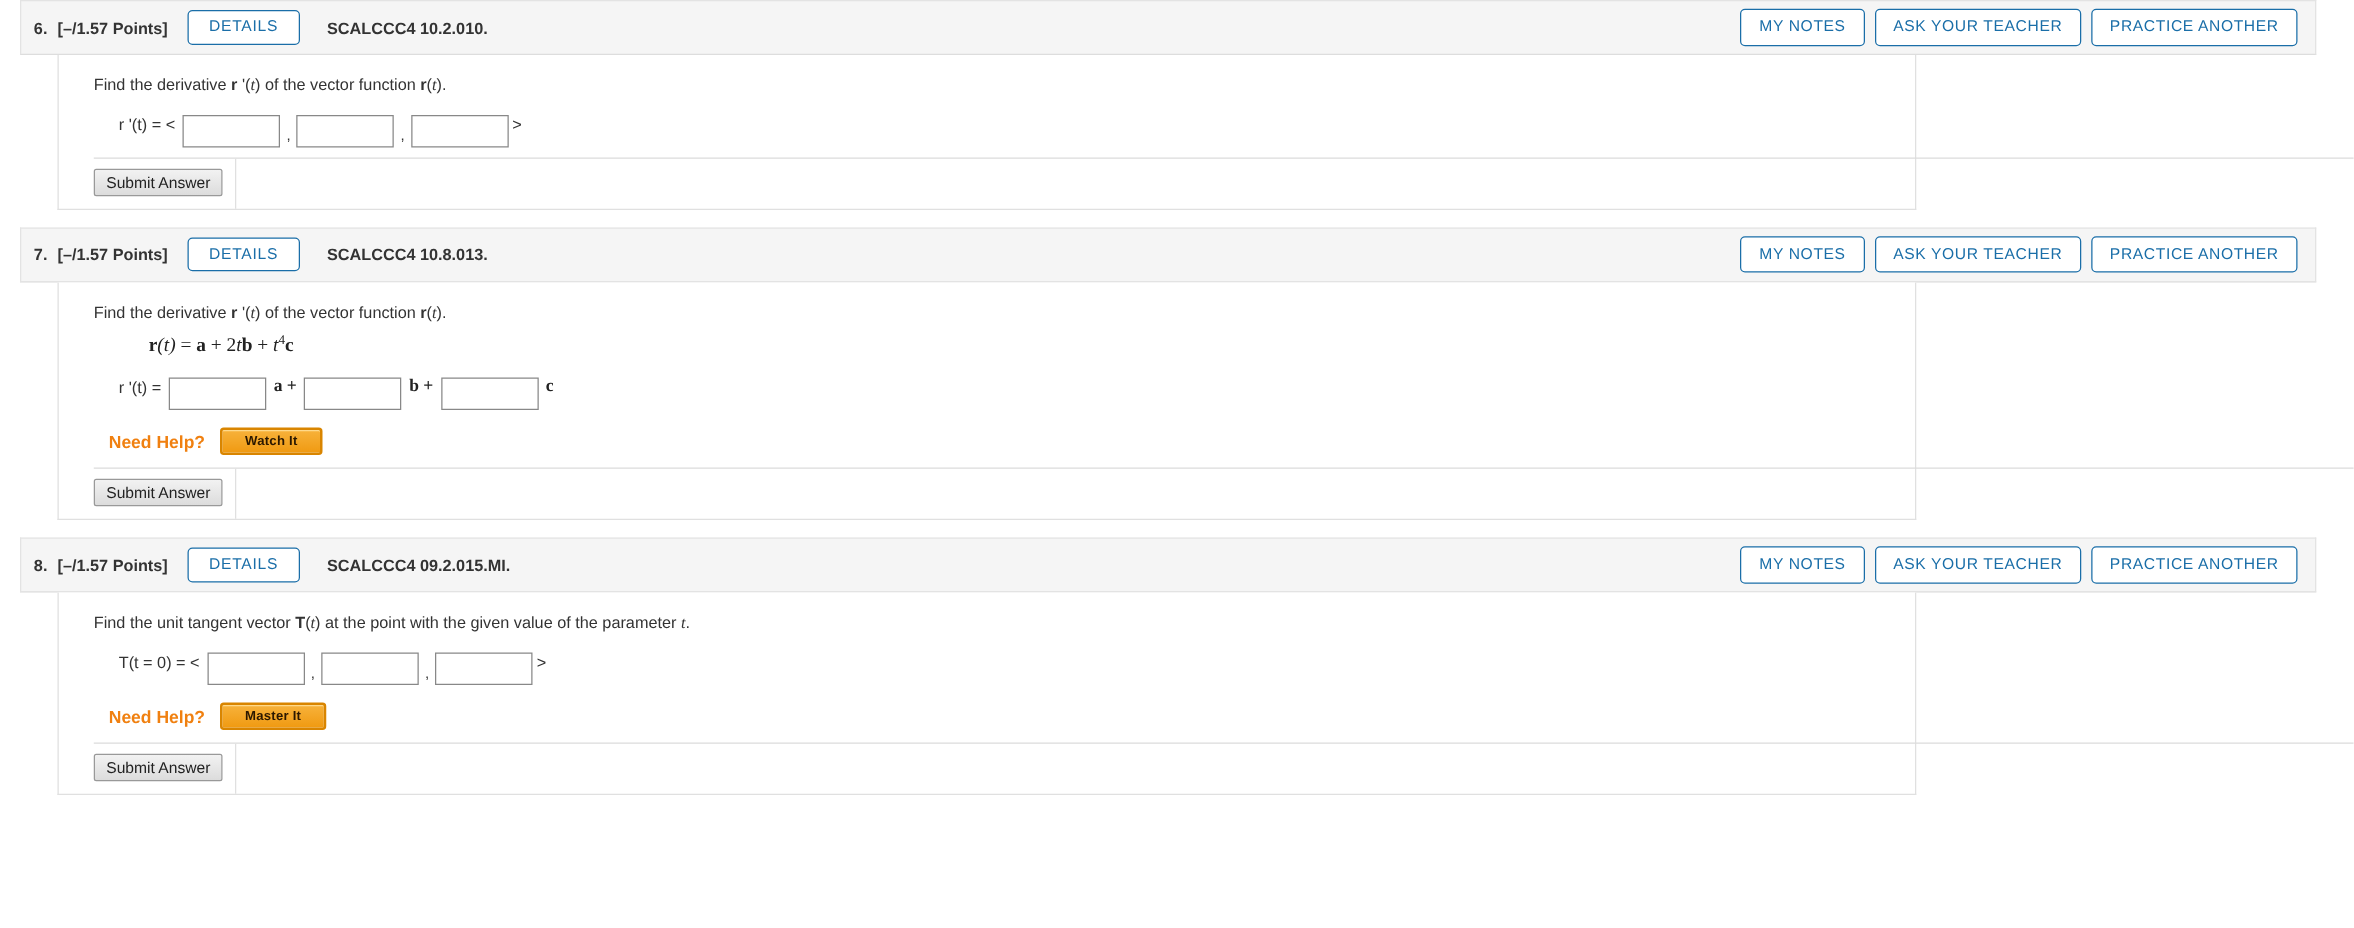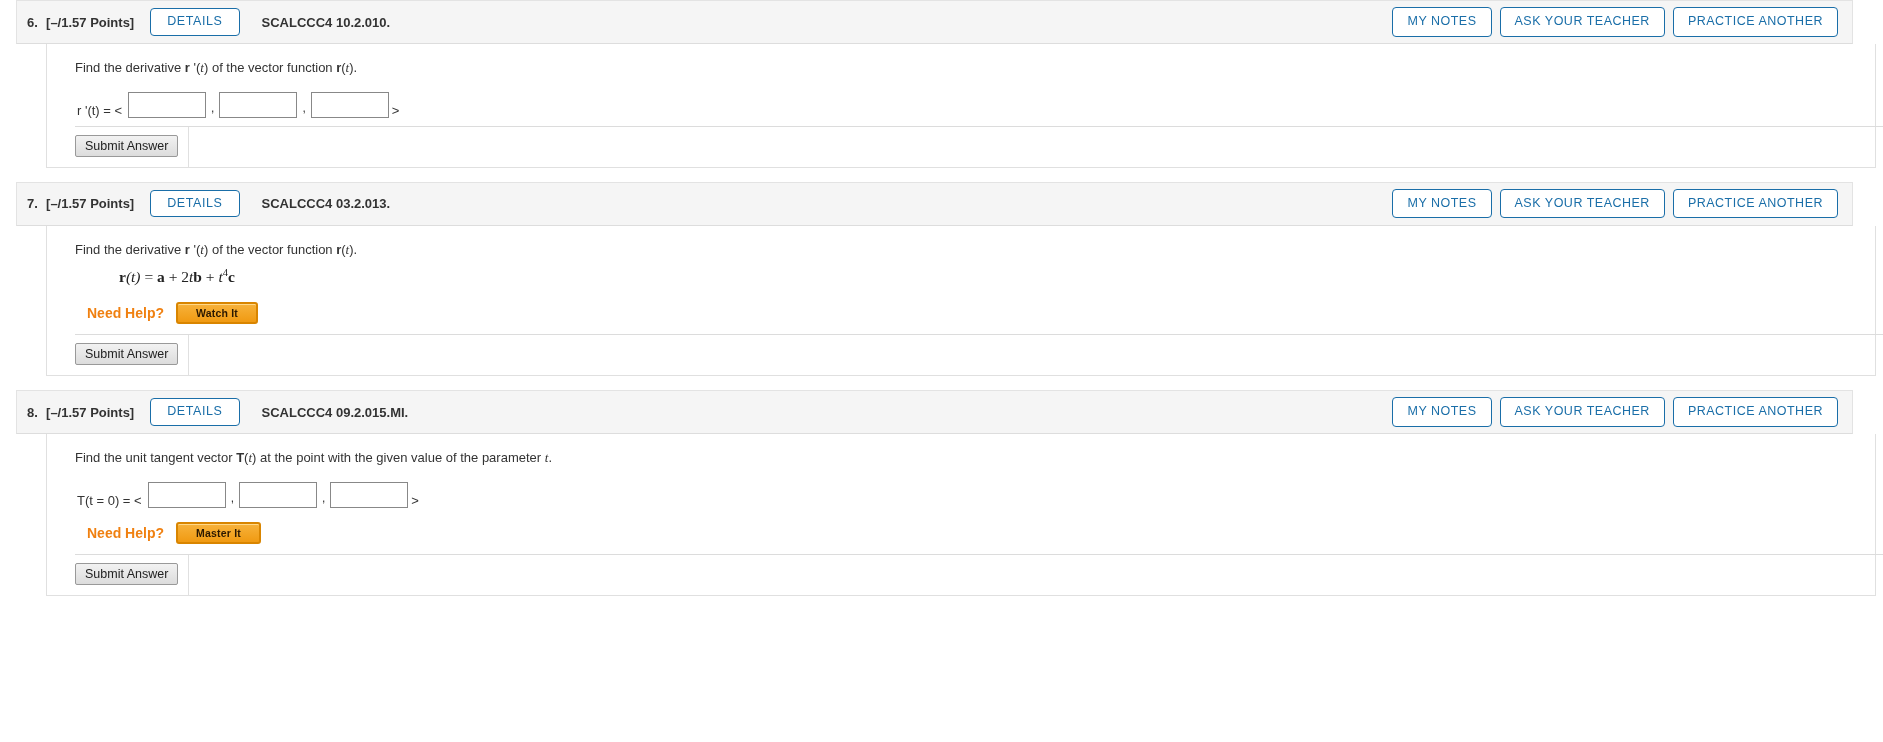--- a/index.html
+++ b/index.html
@@ -81,21 +81,21 @@
     font-family: "Liberation Sans", sans-serif;
     line-height: 1.1;
   }
 
   
   .q-body {
     border: 1px solid #e0e0e0;
     border-top: none;
     box-sizing: border-box;
     margin-left: 30px;
-    width: 1830px;
+    width: 1487px;
     background: #ffffff;
     padding: 0;
   }
   .q-content { padding: 10px 0 0 28px; }
 
   .prompt {
     font-size: 13px;
     color: #333333;
     line-height: 1.5;
     margin: 4px 0 2px 0;
@@ -127,22 +127,22 @@
     display: block;
     border-top: 1px solid #222222;
     padding: 0 2px;
     font-style: italic;
   }
   sup.exn { font-size: .68em; vertical-align: super; }
 
   
   .answer-row {
     display: flex;
-    align-items: flex-end;
-    margin: 14px 0 6px 2px;
+    align-items: flex-start;
+    margin: 14px 0 6px 20px;
     font-size: 13px;
     color: #333333;
   }
   .answer-label {
     font-size: 13px;
     color: #333333;
     margin-right: 6px;
     white-space: nowrap;
   }
   .ans-box {
@@ -268,36 +268,45 @@
     </div>
   </div>
 
   <div class="q-gap"></div>
 
   <div class="question">
     <div class="q-header">
       <span class="q-num">7.</span>
       <span class="q-points">[–/1.57 Points]</span>
       <button class="details-btn">DETAILS</button>
-      <span class="q-code">SCALCCC4 03.2.013.</span>
+      <span class="q-code">SCALCCC4 10.8.013.</span>
       <span class="header-spacer"></span>
       <span class="header-actions">
         <button class="action-btn">MY NOTES</button>
         <button class="action-btn">ASK YOUR TEACHER</button>
         <button class="action-btn">PRACTICE ANOTHER</button>
       </span>
     </div>
 
     <div class="q-body">
       <div class="q-content">
 
         <div class="prompt"><span>Find the derivative </span><b>r</b><span> '(</span><span class="mvar">t</span><span>) of the vector function </span><b>r</b><span>(</span><span class="mvar">t</span><span>).</span></div>
 
         <div class="math"><span class="bf">r</span><span class="it">(t)</span> <span>=</span> <span class="bf">a</span> <span>+</span> <span>2</span><span class="it">t</span><span class="bf">b</span> <span>+</span> <span class="it">t</span><sup class="exn">4</sup><span class="bf">c</span></div>
 
+        <div class="answer-row">
+          <span class="answer-label">r '(t) =</span>
+          <input class="ans-box wide" type="text" value="" style="">
+          <span class="bvar">a +</span>
+          <input class="ans-box wide" type="text" value="" style="">
+          <span class="bvar">b +</span>
+          <input class="ans-box wide" type="text" value="" style="">
+          <span class="bvar">c</span>
+        </div>
 
         <div class="need-help-row">
           <span class="need-help-label">Need Help?</span>
           <button class="help-btn">Watch It</button>
         </div>
 
         <div class="submit-divider"></div>
       </div>
       <div class="submit-area">
         <button class="submit-btn">Submit Answer</button>

